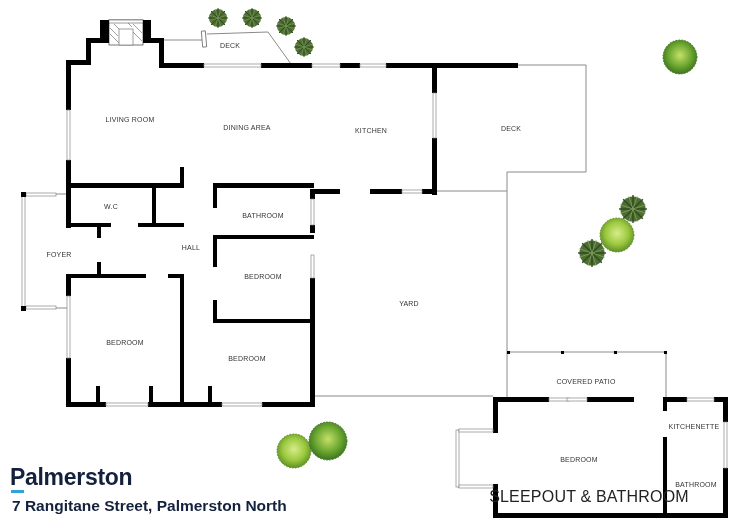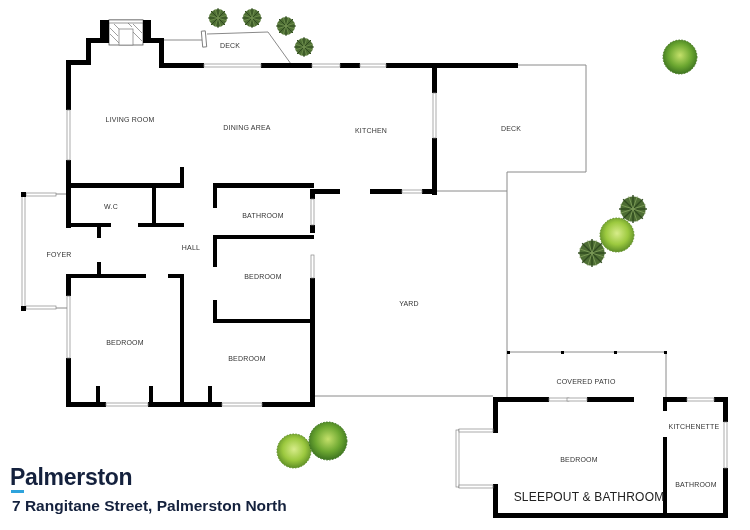--- a/index.html
+++ b/index.html
@@ -1,19 +1,19 @@
 <!DOCTYPE html>
 <html><head>
 <meta charset="utf-8">
 <style>
   html,body{margin:0;padding:0;background:#ffffff;}
   #stage{position:relative;width:750px;height:530px;overflow:hidden;background:#fff;font-family:"Liberation Sans",sans-serif;}
   svg{position:absolute;left:0;top:0;}
   .lbl{position:absolute;font-family:"Liberation Sans",sans-serif;font-size:7px;color:#333;letter-spacing:0.2px;white-space:nowrap;transform:translate(-50%,-50%);}
-  .lbl.big{font-size:12px;color:#222;}
+  .lbl.big{font-size:16px;color:#222;}
   .brand{position:absolute;left:10px;top:464px;font-family:"Liberation Sans",sans-serif;font-weight:bold;font-size:23px;color:#14213d;letter-spacing:-0.3px;}
   .brand-bar{position:absolute;left:11px;top:490px;width:13px;height:3px;background:#2ea3dc;}
   .address{position:absolute;left:12px;top:497px;font-family:"Liberation Sans",sans-serif;font-weight:bold;font-size:15.5px;color:#14213d;}
 </style>
 </head>
 <body>
 
 <div id="stage">
 <svg width="750" height="530" viewBox="0 0 750 530">
   <defs>

